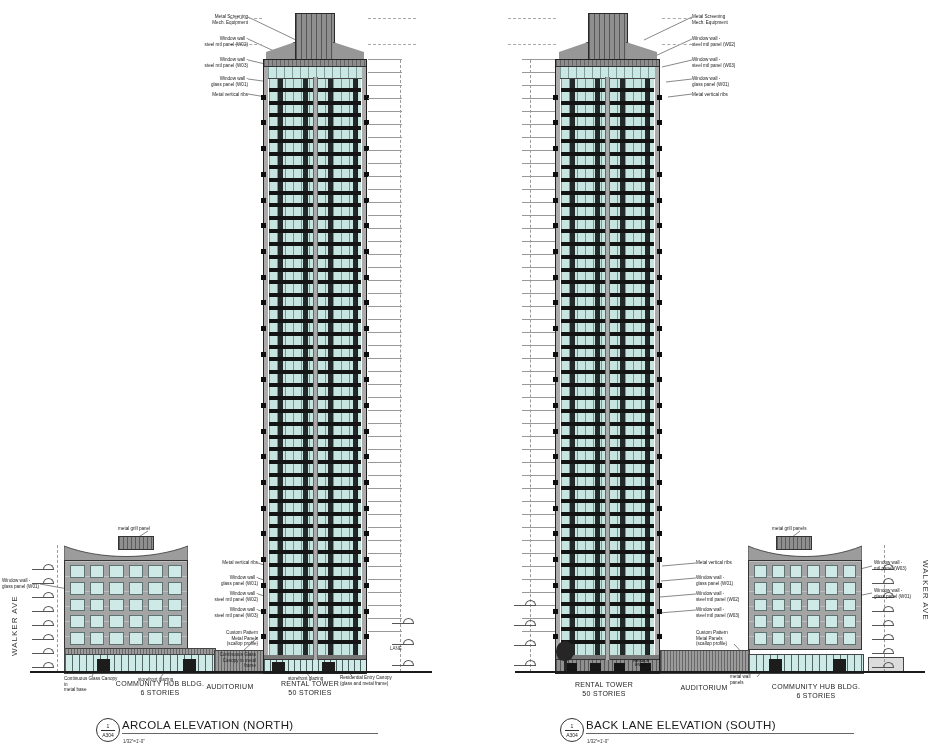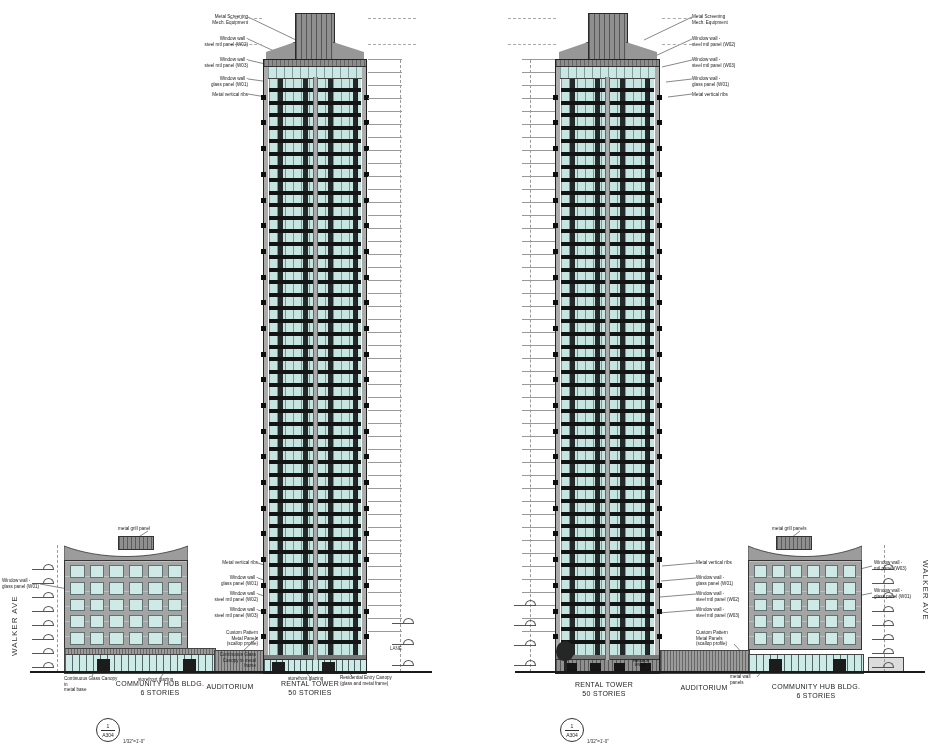--- a/index.html
+++ b/index.html
@@ -418,20 +418,21 @@
   <div class="blabel" style="left:100px;top:679px;width:120px;">COMMUNITY HUB BLDG.
 6 STORIES</div>
   <div class="blabel" style="left:190px;top:682px;width:80px;">AUDITORIUM</div>
   <div class="blabel" style="left:262px;top:679px;width:96px;">RENTAL TOWER
 50 STORIES</div>
 
   <div class="tcirc" style="left:96px;top:718px;">
     <div class="n">1</div>
     <div class="s">A304</div>
   </div>
+  <div class="ttl" style="left:122px;top:719px;width:256px;">ARCOLA ELEVATION (NORTH)</div>
   <div class="tscale" style="left:123px;top:739px;">1/32"=1'-0"</div>
 
   <div class="ticks" style="left:522px;top:59px;width:34px;height:585px;"></div>
   <div class="vdash" style="left:530px;top:60px;height:612px;"></div>
   <div class="hdash" style="left:662px;top:18px;width:30px;"></div>
   <div class="hdash" style="left:662px;top:44px;width:30px;"></div>
   <div class="hdash" style="left:508px;top:18px;width:48px;"></div>
   <div class="hdash" style="left:508px;top:44px;width:48px;"></div>
   <div class="flagcol" style="left:514px;top:600px;height:66px;">
       <div class="flag"></div>
@@ -733,15 +734,16 @@
   <div class="blabel" style="left:556px;top:680px;width:96px;">RENTAL TOWER
 50 STORIES</div>
   <div class="blabel" style="left:664px;top:683px;width:80px;">AUDITORIUM</div>
   <div class="blabel" style="left:756px;top:682px;width:120px;">COMMUNITY  HUB BLDG.
 6 STORIES</div>
 
   <div class="tcirc" style="left:560px;top:718px;">
     <div class="n">1</div>
     <div class="s">A304</div>
   </div>
+  <div class="ttl" style="left:586px;top:719px;width:268px;">BACK LANE ELEVATION (SOUTH)</div>
   <div class="tscale" style="left:587px;top:739px;">1/32"=1'-0"</div>
 
 </div>
 
 </body></html>

